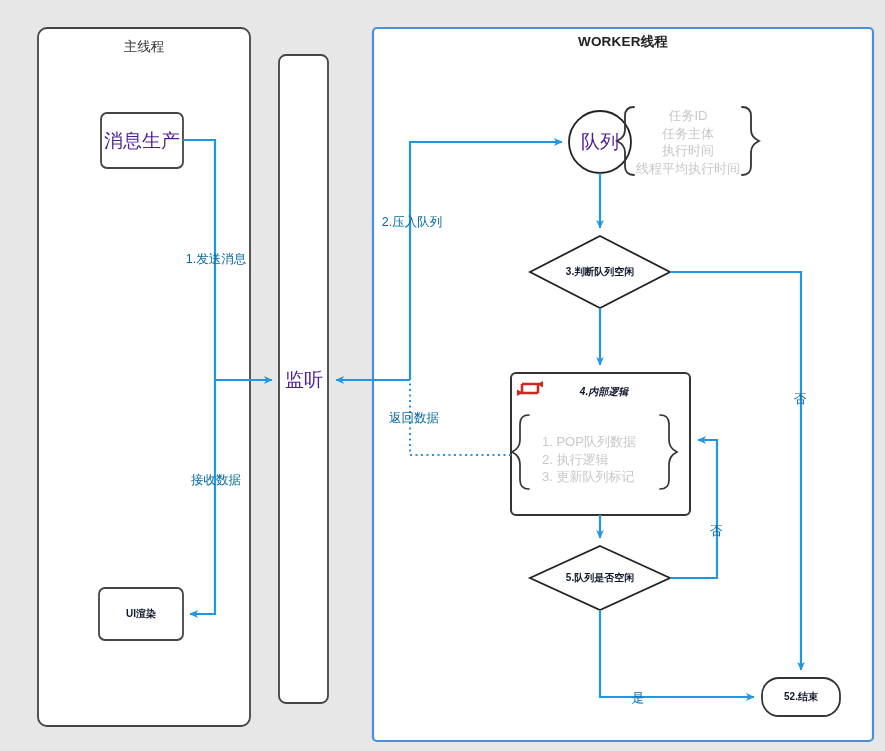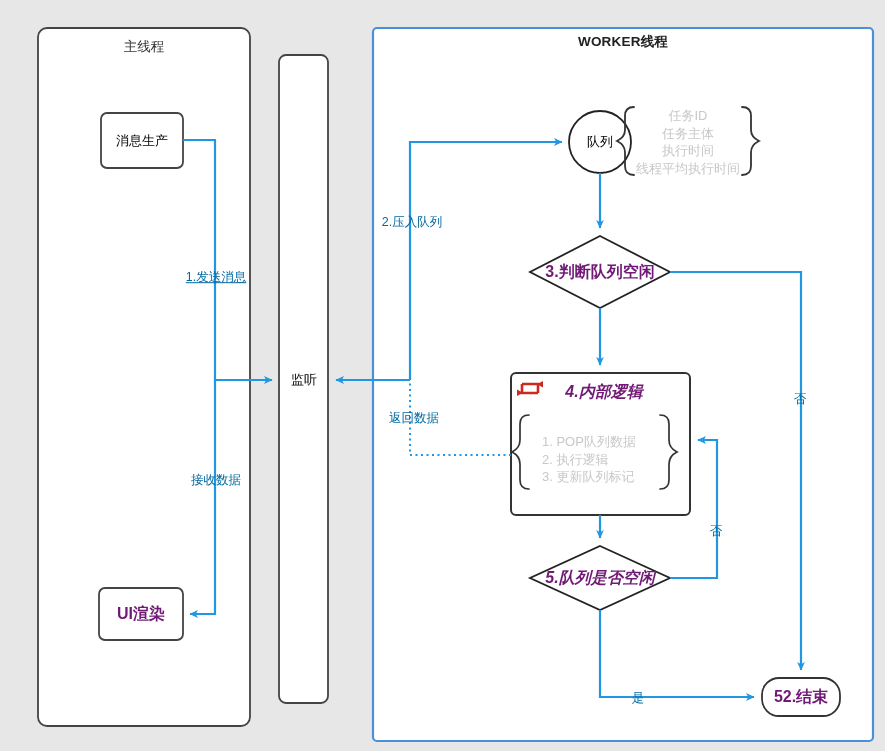--- a/index.html
+++ b/index.html
@@ -37,27 +37,27 @@
     font-size: 13.5px;
     color: #333;
   }
   .title-worker {
     font-size: 13.5px;
     font-weight: bold;
     color: #222;
     letter-spacing: .2px;
   }
   .node-text {
-    font-size: 13px;
-    color: #000000;
+    font-size: 19px;
+    color: #4c1d95;
   }
   .node-text-bold {
-    font-size: 16px;
+    font-size: 10px;
     font-weight: bold;
-    color: #701a75;
+    color: #0f172a;
   }
   .edge-label {
     font-size: 12.5px;
     color: #0369a1;
   }
   .faint {
     color: #c8c8c8;
     font-size: 13px;
     text-align: center;
     line-height: 1.35;
@@ -159,25 +159,25 @@
   <div class="lbl lbl-center node-text-bold" style="left:600px; top:272px;">3.判断队列空闲</div>
 
   <div class="lbl lbl-center node-text-bold" style="left:604px; top:392px;font-style:italic;">4.内部逻辑</div>
 
   <div class="lbl faint-left" style="left:542px; top:433px;">
     <div>1. POP队列数据</div>
     <div>2. 执行逻辑</div>
     <div>3. 更新队列标记</div>
   </div>
 
-  <div class="lbl lbl-center node-text-bold" style="left:600px; top:578px;font-style:italic;">5.队列是否空闲</div>
+  <div class="lbl lbl-center node-text-bold" style="left:600px; top:578px;">5.队列是否空闲</div>
 
   <div class="lbl lbl-center node-text-bold" style="left:801px; top:697px;">52.结束</div>
 
-  <div class="lbl lbl-center edge-label" style="left:216px; top:278px;text-decoration:underline;">1.发送消息</div>
+  <div class="lbl lbl-center edge-label" style="left:216px; top:260px;">1.发送消息</div>
 
   <div class="lbl lbl-center edge-label" style="left:412px; top:223px;">2.压入队列</div>
 
   <div class="lbl lbl-center edge-label" style="left:414px; top:419px;text-align:center;">返回数据</div>
 
   <div class="lbl lbl-center edge-label" style="left:216px; top:481px;">接收数据</div>
 
   <div class="lbl lbl-center edge-label" style="left:800px; top:400px;">否</div>
 
   <div class="lbl lbl-center edge-label" style="left:716px; top:532px;">否</div>

